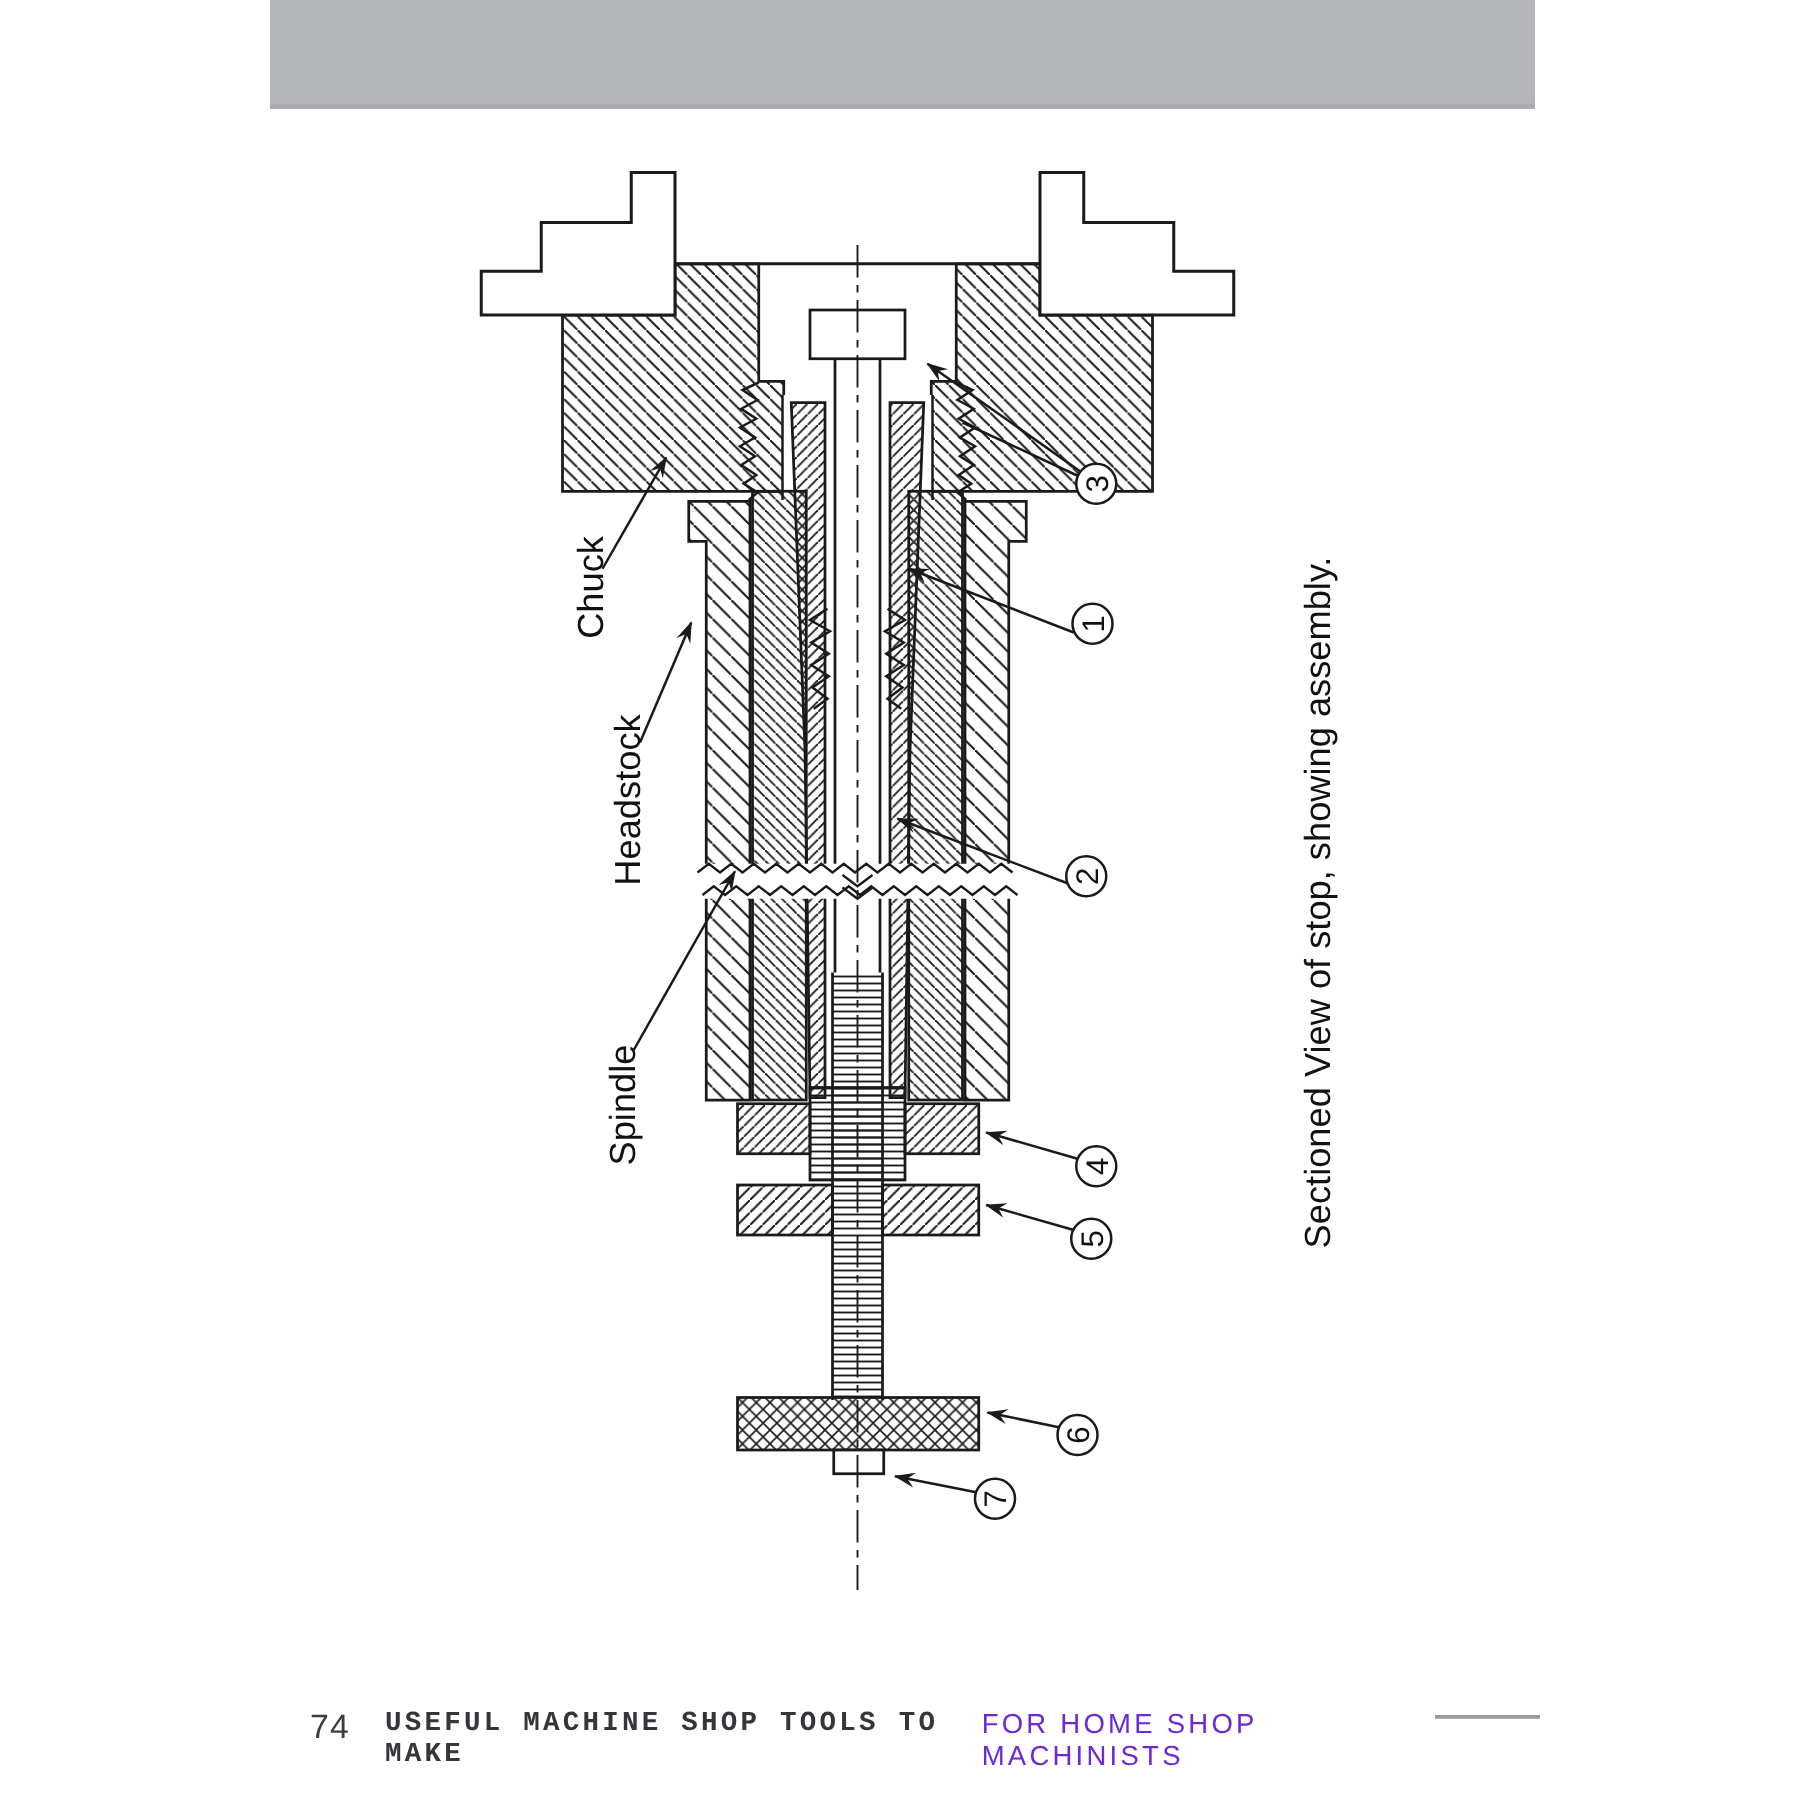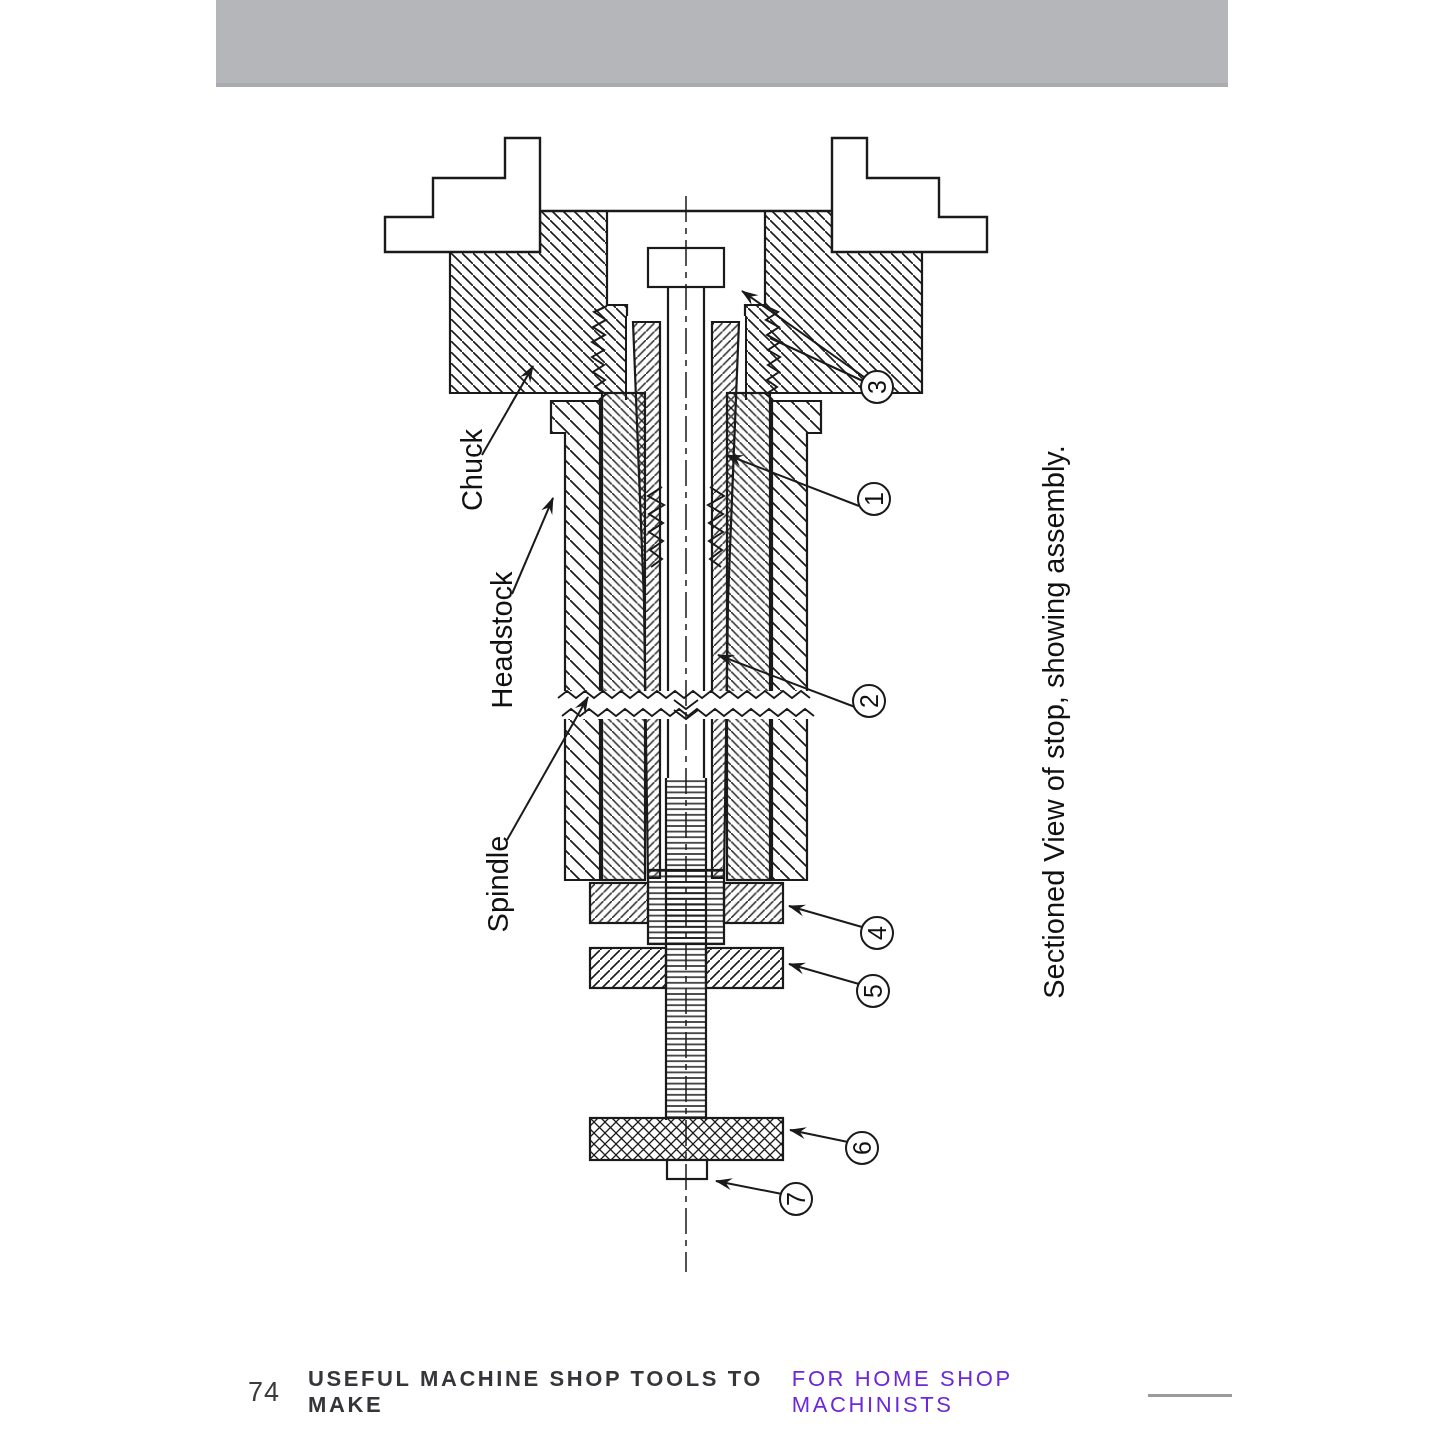--- a/index.html
+++ b/index.html
@@ -12,28 +12,28 @@
   }
   .header-bar{
     position:absolute;left:216px;top:0;width:1012px;height:83px;
     background:#b4b6b9;border-bottom:4px solid #a9abae;
   }
   .diagram-svg{position:absolute;left:0;top:0;}
   .footer{
     position:absolute;left:0;top:1366px;width:1445px;height:40px;
   }
   .footer-row{
-    display:flex;align-items:center;margin-left:248px;margin-right:213px;
+    display:flex;align-items:flex-start;margin-left:248px;margin-right:213px;
   }
   .page-number{
     font-size:27px;color:#3c3c40;letter-spacing:1px;font-weight:400;
   }
   .book-title{
     margin-left:28px;
-    font-size:22px;font-weight:700;color:#35353a;letter-spacing:2.6px;
+    font-size:22px;font-weight:700;color:#35353a;letter-spacing:2.6px;font-family:Liberation Mono, monospace;
   }
   .book-subtitle{
     margin-left:12px;
     font-size:22px;font-weight:400;color:#6d28d9;letter-spacing:2.6px;
   }
   .footer-rule{
     flex:0 0 auto;width:84px;height:0;border-top:3px solid #9b9b9e;
     margin-left:14px;margin-top:6px;
   }
   svg text{fill:#111;}

